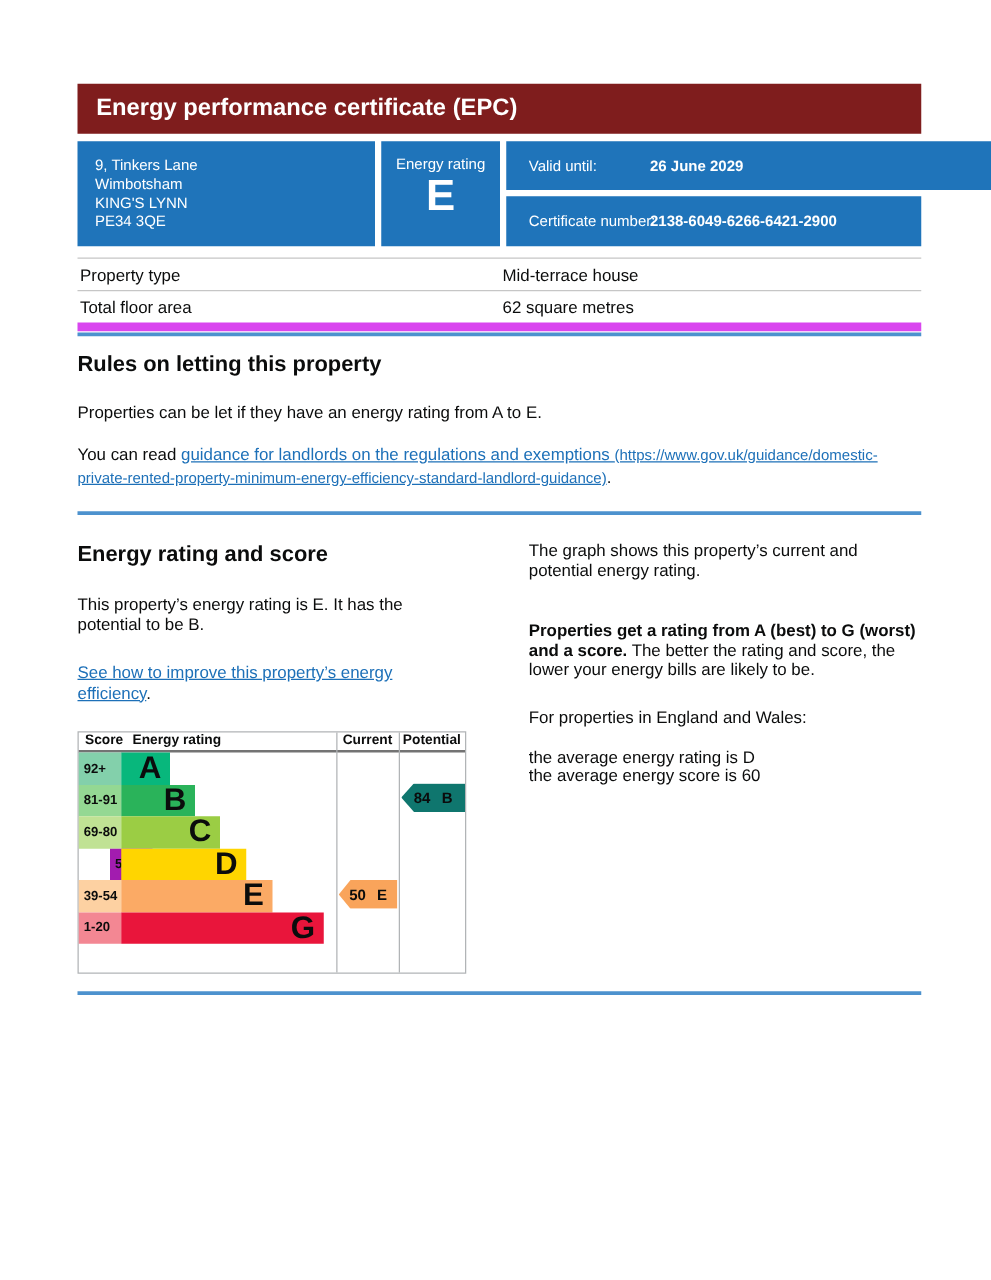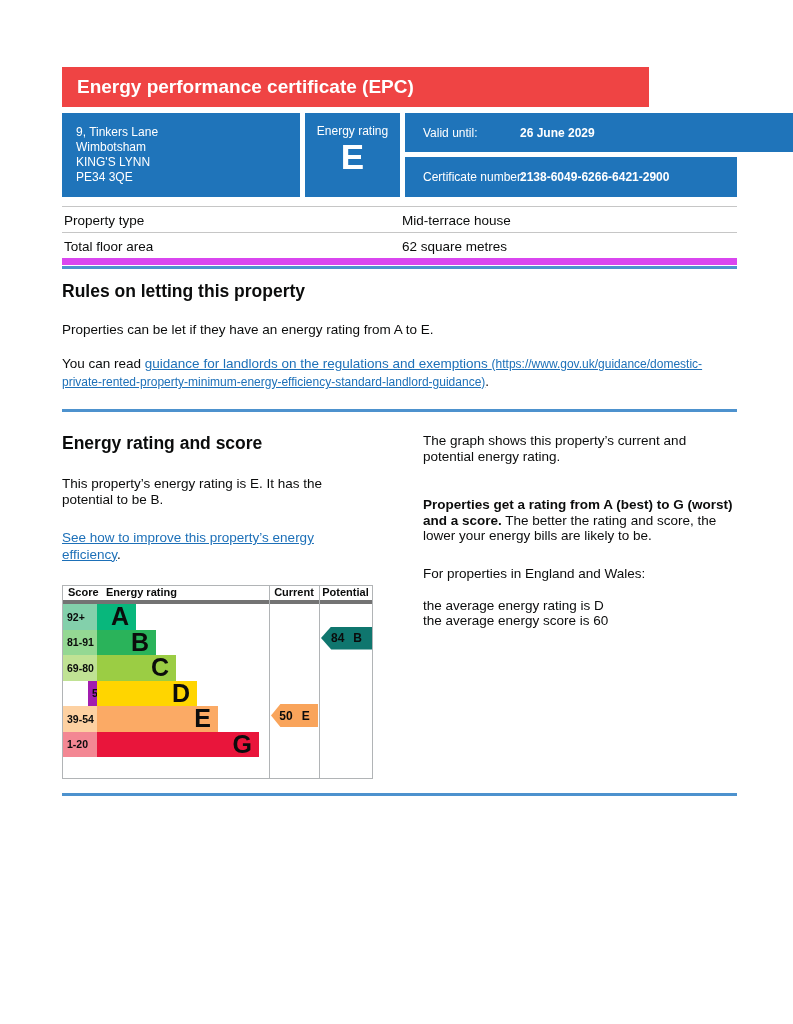--- a/index.html
+++ b/index.html
@@ -1,20 +1,20 @@
 <!DOCTYPE html>
 <html><head>
 <meta charset="utf-8">
 <style>
   html,body{margin:0;padding:0;background:#ffffff;}
   .page{position:relative;width:793px;height:1024px;background:#ffffff;
         font-family:"Liberation Sans", sans-serif;color:#0b0c0c;overflow:hidden;}
 
   
-  .black-bar{position:absolute;left:62px;top:67px;width:587px;height:40px;background:#ef4444;}
+  .black-bar{position:absolute;left:62px;top:67px;width:675px;height:40px;background:#7f1d1d;}
   .black-bar .title{color:#ffffff;font-weight:bold;font-size:19px;line-height:40px;padding-left:15px;}
 
   
   .bluebox{position:absolute;background:#1f74ba;color:#ffffff;box-sizing:border-box;}
   .address-box{left:62px;top:113px;width:238px;height:84px;padding:12px 14px;font-size:12px;line-height:15px;}
   .rating-box{left:305px;top:113px;width:95px;height:84px;text-align:center;}
   .rating-box .rating-label{font-size:12px;margin-top:11px;}
   .rating-box .rating-letter{font-size:35px;font-weight:bold;line-height:38px;}
   .valid-box{left:405px;top:113px;width:388px;height:39px;}
   .cert-box{left:405px;top:157px;width:332px;height:40px;}
@@ -47,21 +47,21 @@
   .right-col{position:absolute;left:423px;top:433px;width:315px;font-size:13.5px;line-height:15.5px;}
   .right-col .p1{margin:0 0 0 0;}
   .right-col .p2{position:absolute;top:64px;left:0;width:315px;}
   .right-col .p3{position:absolute;top:133px;left:0;width:315px;}
   .right-col .p4{position:absolute;top:165px;left:0;width:315px;line-height:15px;}
   .bold{font-weight:bold;}
 
   
   .epc-chart{position:absolute;left:62px;top:585px;width:311px;height:194px;
              box-sizing:border-box;border:1px solid #b1b4b6;background:#ffffff;}
-  .epc-header{position:relative;height:14px;border-bottom:4px solid #737373;font-size:11px;font-weight:bold;}
+  .epc-header{position:relative;height:14px;border-bottom:2px solid #737373;font-size:11px;font-weight:bold;}
   .eh-score{position:absolute;left:5px;top:0;}
   .eh-rating{position:absolute;left:43px;top:0;}
   .eh-current{position:absolute;left:206px;width:50px;top:0;text-align:center;}
   .eh-potential{position:absolute;left:256px;width:53px;top:0;text-align:center;}
   .vline{position:absolute;top:0;bottom:0;width:1px;background:#b1b4b6;}
   .vline-1{left:206px;} .vline-2{left:256px;}
   .band-row{position:relative;height:25.5px;}
   .score-cell{position:absolute;left:0;top:0;bottom:0;width:34px;font-size:10.5px;font-weight:bold;}
   .score-cell span{position:absolute;left:4px;top:50%;transform:translateY(-50%);}
   .rating-bar{position:absolute;left:34px;top:0;bottom:0;text-align:right;}

